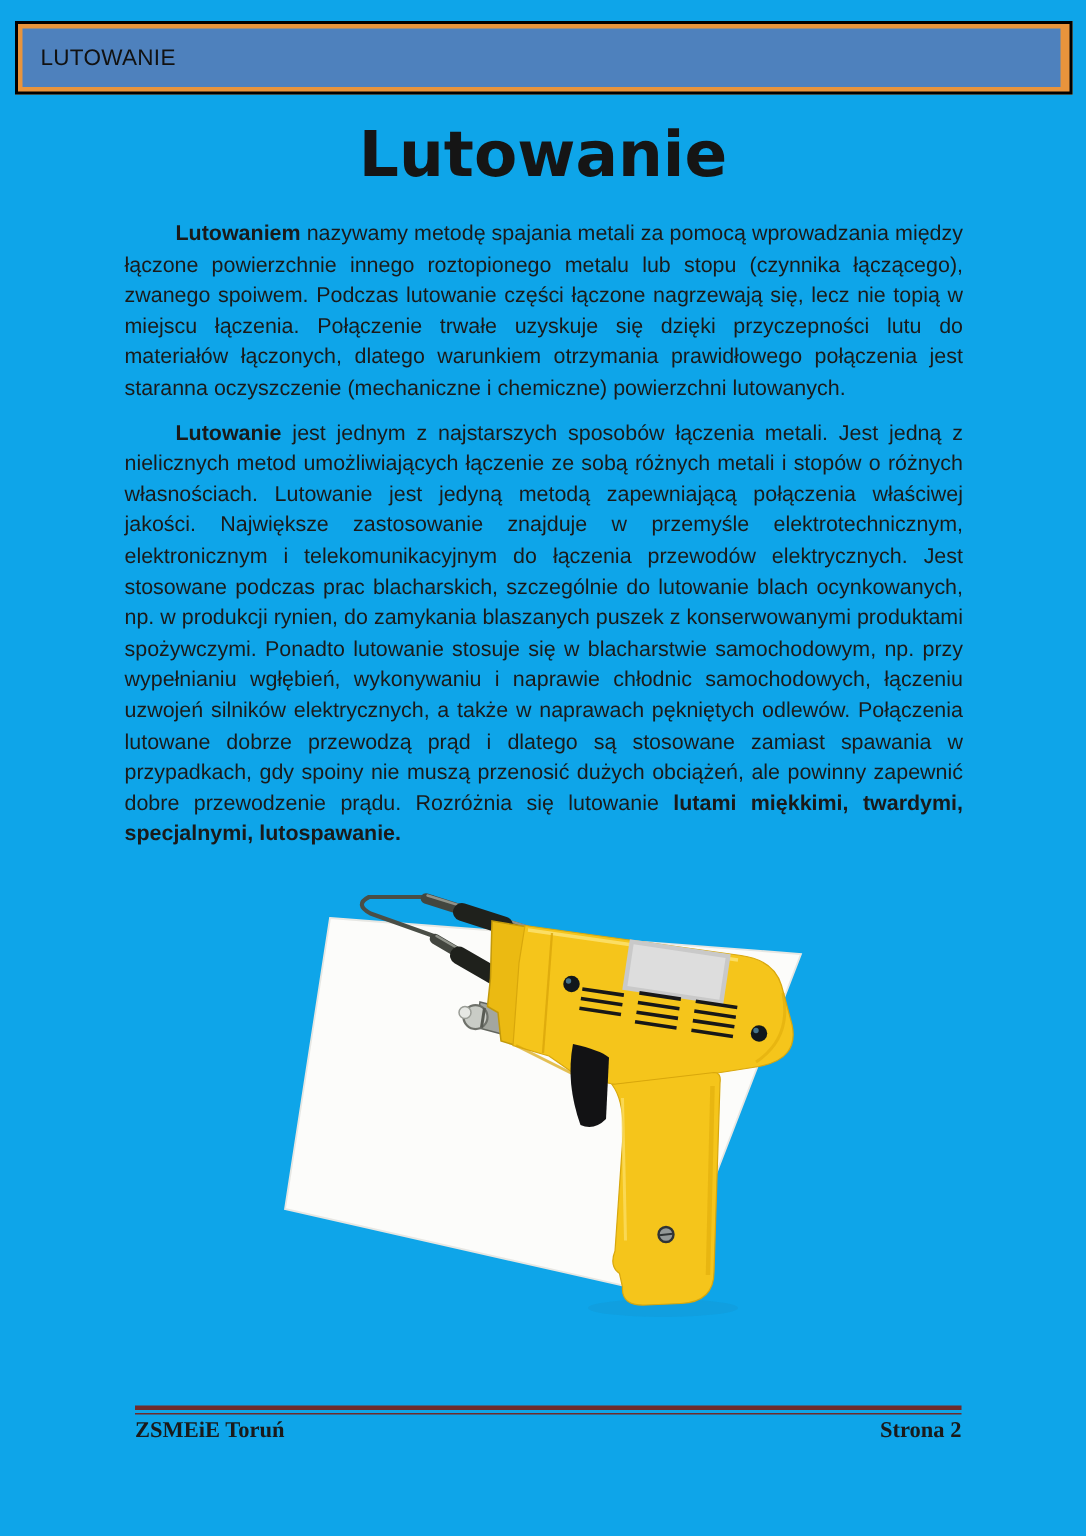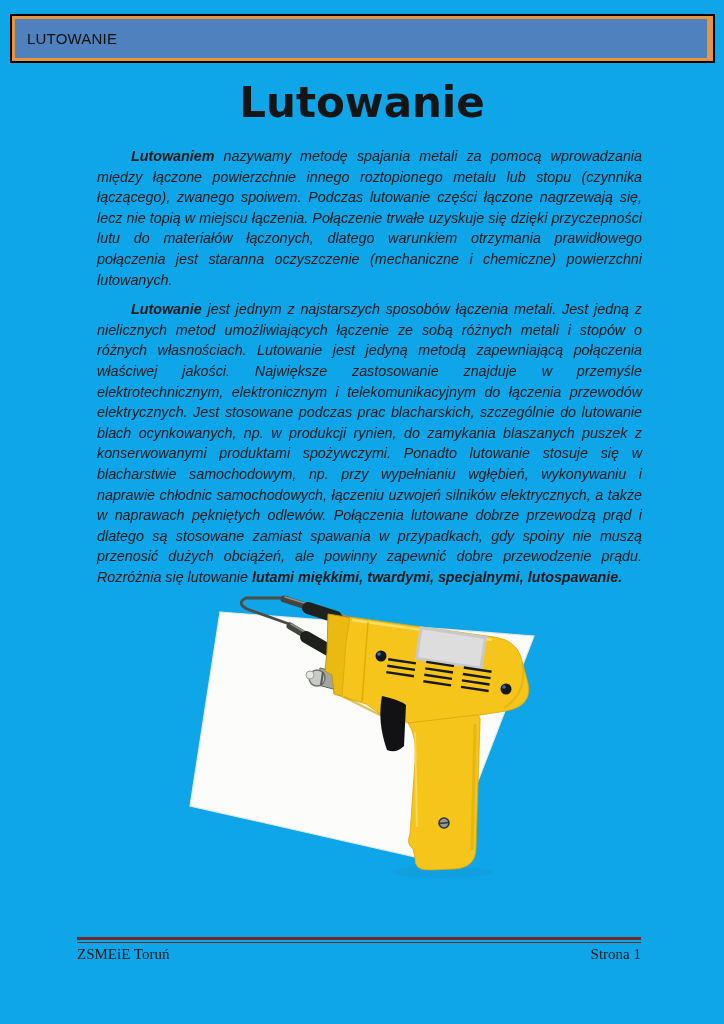--- a/index.html
+++ b/index.html
@@ -32,29 +32,29 @@
     position:absolute;top:80px;left:0;right:0;margin:0;
     text-align:center;font-family:"DejaVu Sans",sans-serif;
     font-weight:700;font-size:42px;color:#151515;line-height:1.1;
   }
 
   
   .content{
     position:absolute;top:146px;left:83px;width:559px;
     color:#1a1a1a;font-size:14.3px;line-height:20.6px;text-align:justify;
   }
-  .content p{margin:0 0 9px 14px;text-indent:34px;font-style:italic;}
+  .content p{margin:0 0 9px 0;text-indent:34px;}
   .content b{font-weight:700;}
 
   
   figure.photo{position:absolute;left:184px;top:572px;width:356px;height:330px;margin:0;}
   figure.photo svg{display:block;width:356px;height:330px;}
 
   
-  .footer{position:absolute;left:77px;right:83px;top:937px;}
+  .footer{position:absolute;left:90px;right:83px;top:937px;font-weight:bold;}
   .footer-rule{
     height:2px;
     border-top:3px solid #6F2B2B;
     border-bottom:1px solid #6F2B2B;
   }
   .footer-row{
     display:flex;justify-content:space-between;margin-top:3px;
     font-family:"Liberation Serif",serif;font-size:15px;color:#1a1a1a;
   }
 </style>
@@ -154,17 +154,17 @@
         <circle cx="260" cy="251" r="5" fill="#939898" stroke="#303436" stroke-width="1.6"></circle>
         <line x1="255.5" y1="251.5" x2="264.5" y2="250.5" stroke="#303436" stroke-width="1.4"></line>
       </g>
     </svg>
   </figure>
 
   <div class="footer">
     <div class="footer-rule"></div>
     <div class="footer-row">
       <span>ZSMEiE Toruń</span>
-      <span>Strona 1</span>
+      <span>Strona 2</span>
     </div>
   </div>
 
 </div>
 
 </body></html>

